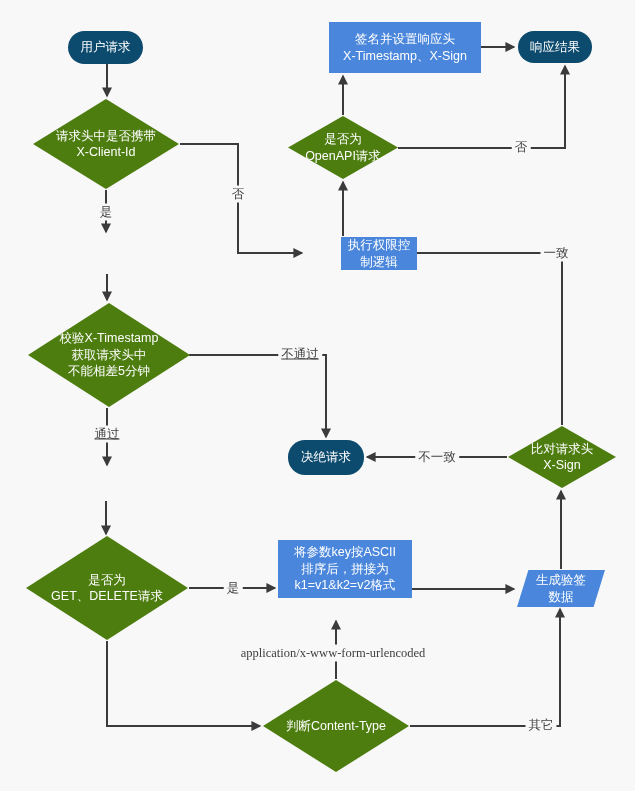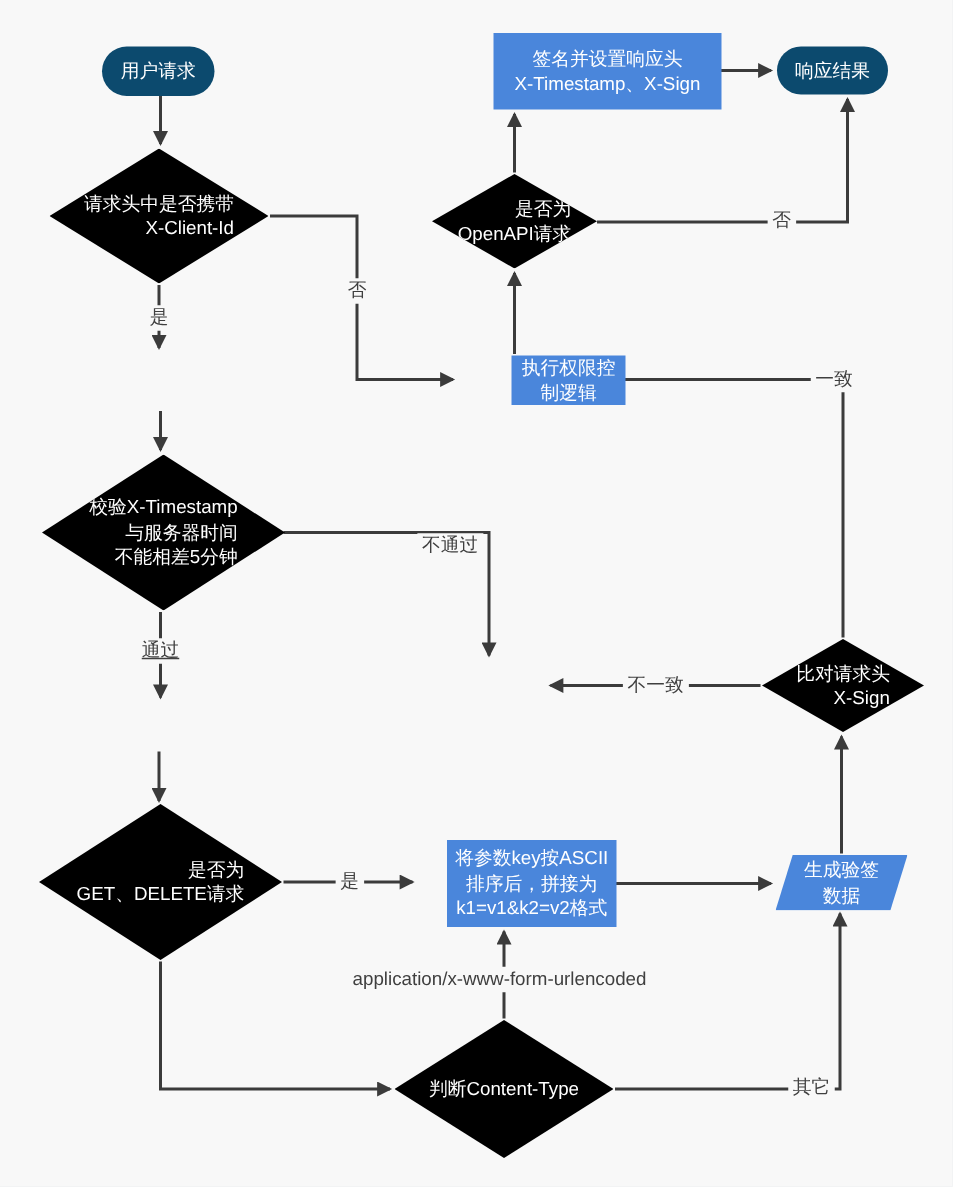--- a/index.html
+++ b/index.html
@@ -19,21 +19,21 @@
     justify-content: center;
     text-align: center;
     color: #ffffff;
     font-size: 12.5px;
     line-height: 1.32;
     white-space: pre-line;
     box-sizing: border-box;
   }
   .terminator { background: #0c4a6e; border-radius: 17px; }
   .process    { background: #4A86DB; }
-  .diamond    { background: #000000; clip-path: polygon(50% 0, 100% 50%, 50% 100%, 0 50%); text-align: right; }
+  .diamond    { background: #4d7c0f; clip-path: polygon(50% 0, 100% 50%, 50% 100%, 0 50%); }
   .parallelogram { background: #4A86DB; clip-path: polygon(13% 0, 100% 0, 87% 100%, 0 100%); padding: 5px 13px; }
   .edge-label {
     position: absolute;
     transform: translate(-50%, -50%);
     background: #F8F8F8;
     color: #3F3F3F;
     font-size: 12.5px;
     line-height: 1.2;
     padding: 1px 3px;
     white-space: nowrap;
@@ -84,43 +84,44 @@
 X-Client-Id</div>
 
   <div class="node diamond" style="left:288px; top:116px; width:110px; height:63px;">是否为
 OpenAPI请求</div>
 
 
   <div class="node process" style="left:305px; top:237px; width:76px; height:33px;margin-left:36px;">执行权限控
 制逻辑</div>
 
   <div class="node diamond" style="left:28px; top:303px; width:162px; height:104px;">校验X-Timestamp
-与服务器时间
+获取请求头中
 不能相差5分钟</div>
 
+  <div class="node terminator" style="left:288px; top:440px; width:76px; height:35px;">决绝请求</div>
 
   <div class="node diamond" style="left:508px; top:426px; width:108px; height:62px;">比对请求头
 X-Sign</div>
 
 
   <div class="node diamond" style="left:26px; top:536px; width:162px; height:104px;">是否为
 GET、DELETE请求</div>
 
-  <div class="node process" style="left:278px; top:560px; width:113px; height:58px;margin-left:20px;">将参数key按ASCII
+  <div class="node process" style="left:278px; top:540px; width:134px; height:58px;">将参数key按ASCII
 排序后，拼接为
 k1=v1&amp;k2=v2格式</div>
 
   <div class="node parallelogram" style="left:517px; top:570px; width:88px; height:37px;">生成验签数据</div>
 
   <div class="node diamond" style="left:263px; top:680px; width:146px; height:92px;">判断Content-Type</div>
 
   <div class="edge-label" style="left:106px; top:212px;">是</div>
   <div class="edge-label" style="left:238px; top:194px;">否</div>
   <div class="edge-label" style="left:107px; top:434px;text-decoration:underline;">通过</div>
-  <div class="edge-label" style="left:300px; top:364px;">不通过</div>
+  <div class="edge-label" style="left:300px; top:354px;text-decoration:underline;">不通过</div>
   <div class="edge-label" style="left:556px; top:253px;">一致</div>
   <div class="edge-label" style="left:437px; top:457px;">不一致</div>
   <div class="edge-label" style="left:521px; top:147px;">否</div>
   <div class="edge-label" style="left:233px; top:588px;">是</div>
-  <div class="edge-label" style="left:333px; top:653px;">application/x-www-form-urlencoded</div>
+  <div class="edge-label" style="left:333px; top:653px;font-family:Liberation Serif, serif;">application/x-www-form-urlencoded</div>
   <div class="edge-label" style="left:541px; top:725px;">其它</div>
 
 </div>
 
 </body></html>

